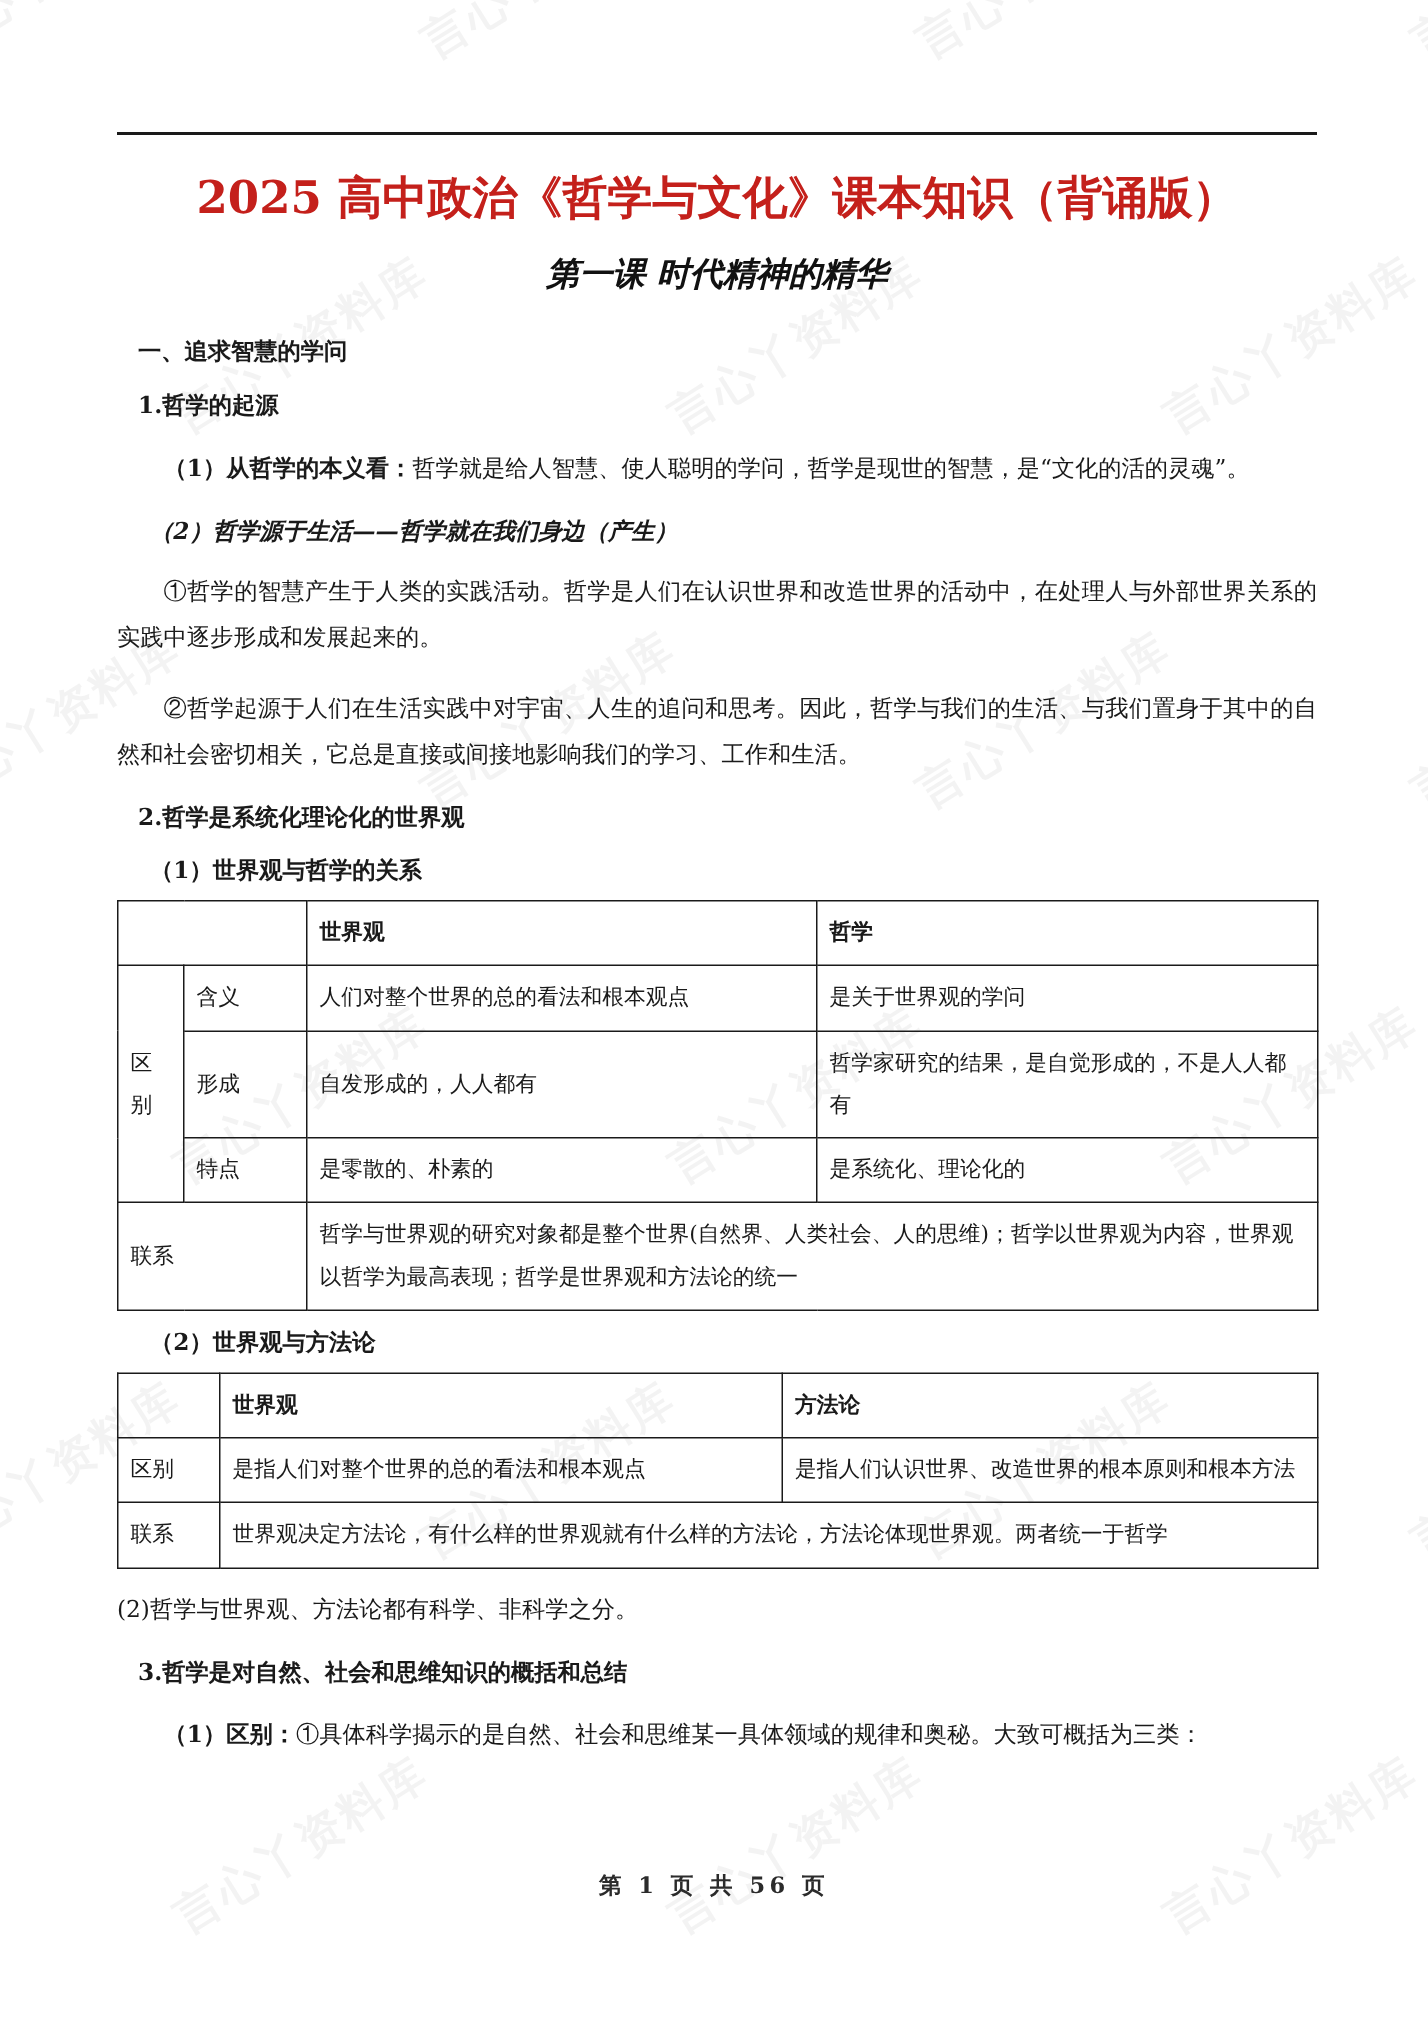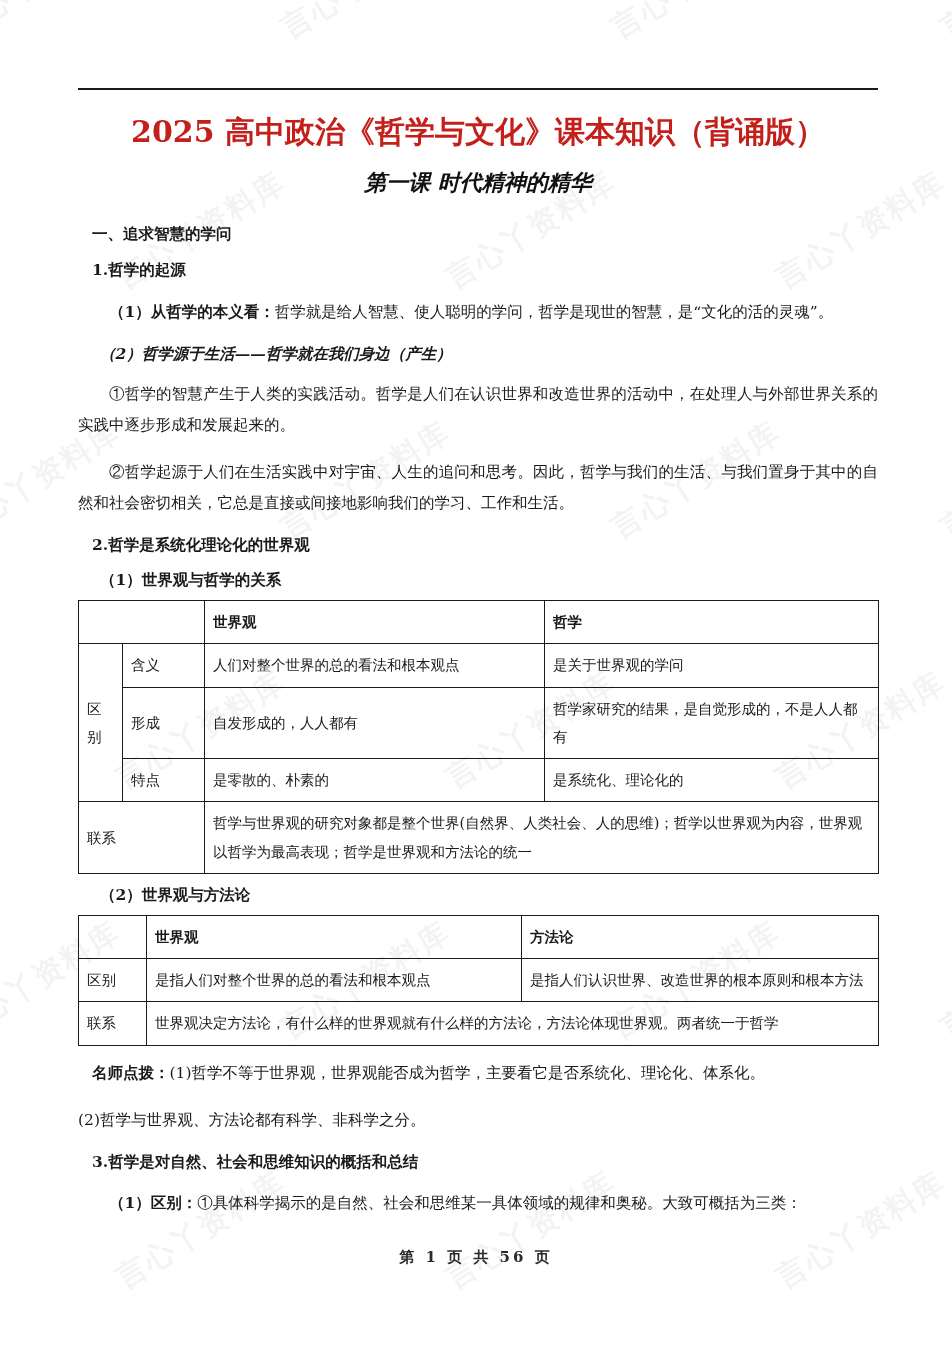--- a/index.html
+++ b/index.html
@@ -282,21 +282,20 @@
           <td>是指人们对整个世界的总的看法和根本观点</td>
           <td>是指人们认识世界、改造世界的根本原则和根本方法</td>
         </tr>
         <tr>
           <td class="lbl">联系</td>
           <td colspan="2">世界观决定方法论，有什么样的世界观就有什么样的方法论，方法论体现世界观。两者统一于哲学</td>
         </tr>
       </tbody>
     </table>
 
-    <p class="para noindent" style="padding-top:7px;padding-left:14px;"><span class="lead-bold">名师点拨：</span><span>(1)哲学不等于世界观，世界观能否成为哲学，主要看它是否系统化、理论化、体系化。</span></p>
 
     <p class="para noindent">(2)哲学与世界观、方法论都有科学、非科学之分。</p>
 
     <p class="h-sec">3.哲学是对自然、社会和思维知识的概括和总结</p>
 
     <p class="para"><span class="lead-bold">（1）区别：</span><span>①具体科学揭示的是自然、社会和思维某一具体领域的规律和奥秘。大致可概括为三类：</span></p>
 
   </div>
 
   <div class="footer">第 1 页 共 56 页</div>

